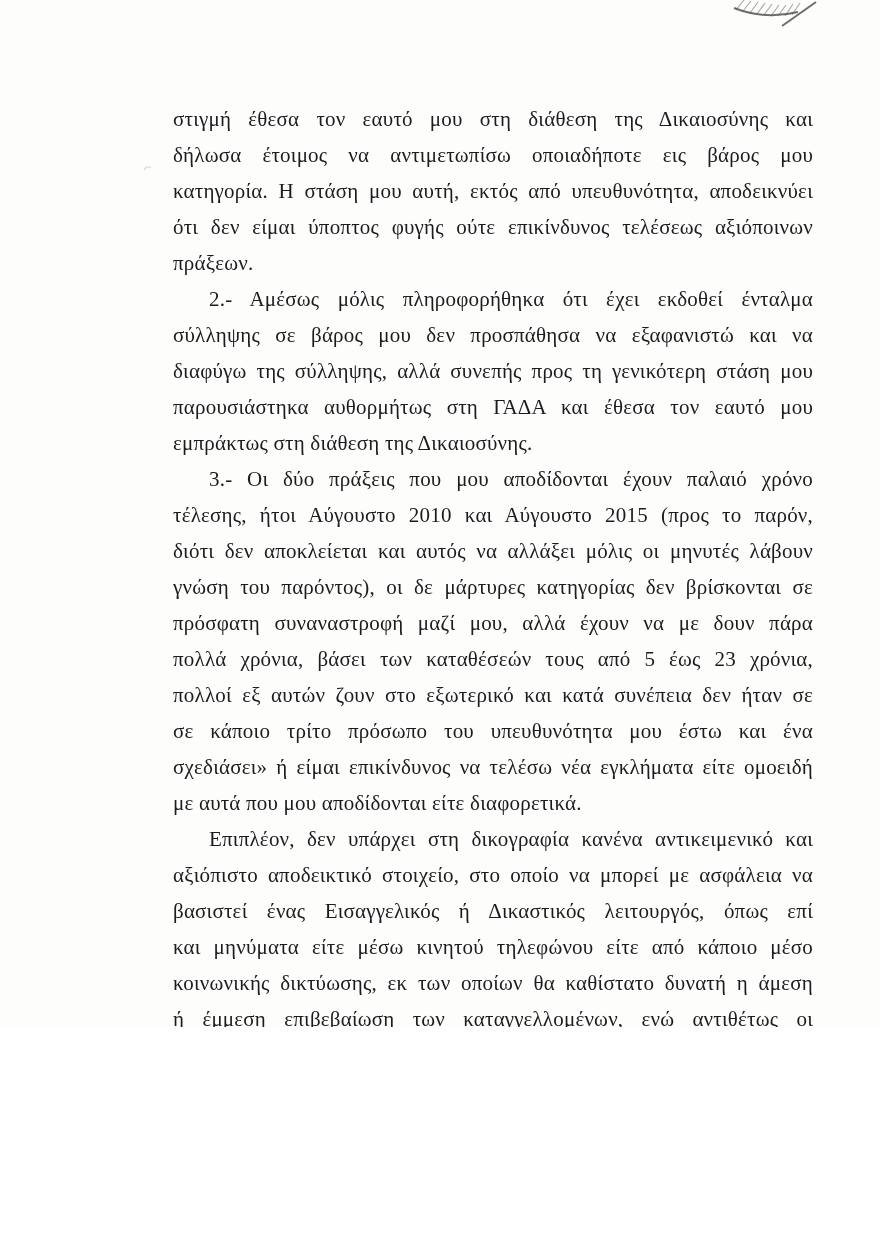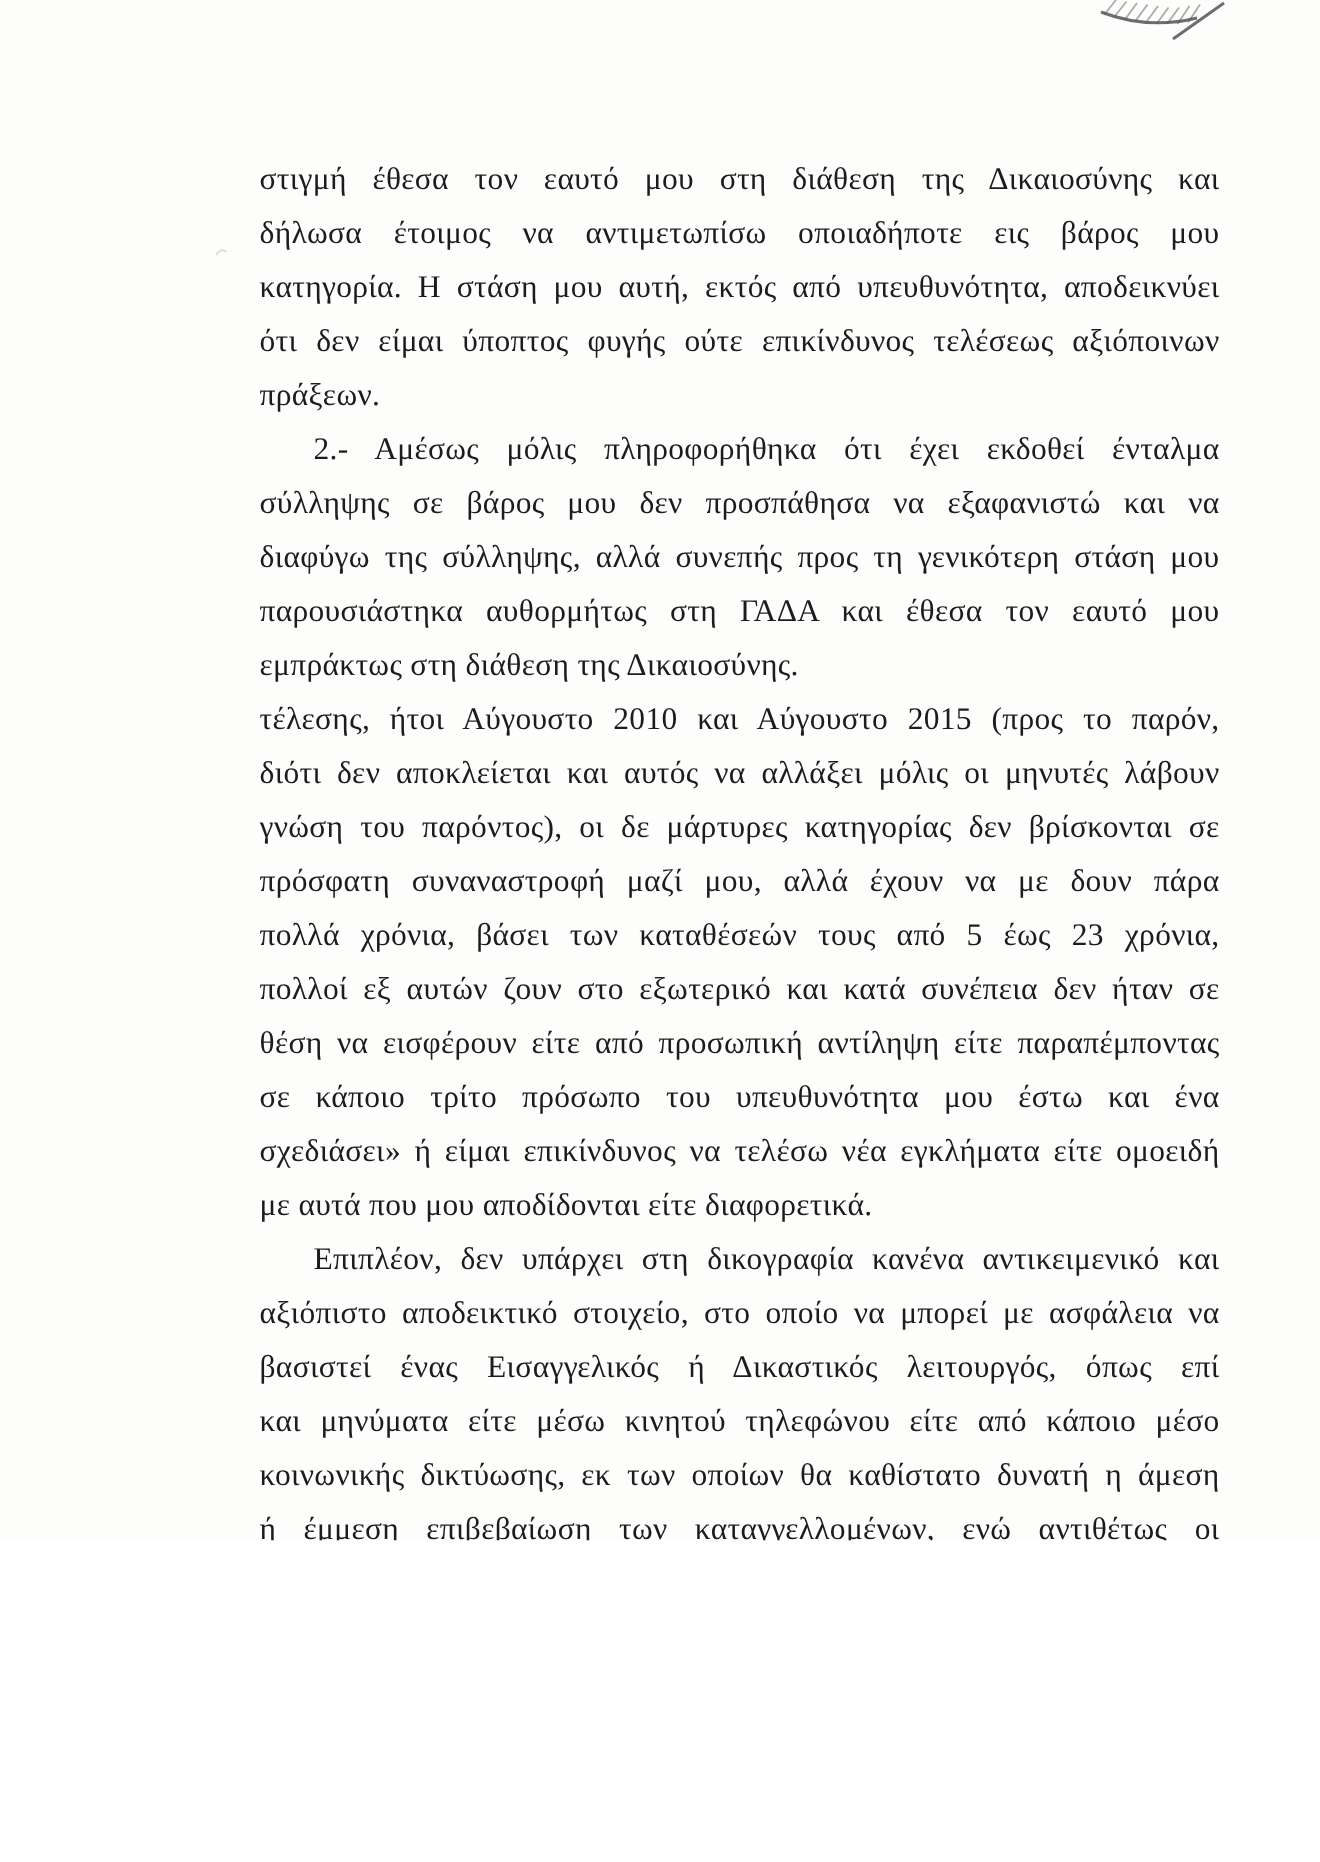--- a/index.html
+++ b/index.html
@@ -99,27 +99,27 @@
 
     <div class="para">
       <div class="ln indent">2.- Αμέσως μόλις πληροφορήθηκα ότι έχει εκδοθεί ένταλμα</div>
       <div class="ln">σύλληψης σε βάρος μου δεν προσπάθησα να εξαφανιστώ και να</div>
       <div class="ln">διαφύγω της σύλληψης, αλλά συνεπής προς τη γενικότερη στάση μου</div>
       <div class="ln">παρουσιάστηκα αυθορμήτως στη ΓΑΔΑ και έθεσα τον εαυτό μου</div>
       <div class="ln ln-end">εμπράκτως στη διάθεση της Δικαιοσύνης.</div>
     </div>
 
     <div class="para">
+      <div class="ln indent">3.- Οι δύο πράξεις που μου αποδίδονται έχουν παλαιό χρόνο</div>
       <div class="ln">τέλεσης, ήτοι Αύγουστο 2010 και Αύγουστο 2015 (προς το παρόν,</div>
       <div class="ln">διότι δεν αποκλείεται και αυτός να αλλάξει μόλις οι μηνυτές λάβουν</div>
       <div class="ln">γνώση του παρόντος), οι δε μάρτυρες κατηγορίας δεν βρίσκονται σε</div>
       <div class="ln">πρόσφατη συναναστροφή μαζί μου, αλλά έχουν να με δουν πάρα</div>
       <div class="ln">πολλά χρόνια, βάσει των καταθέσεών τους από 5 έως 23 χρόνια,</div>
       <div class="ln">πολλοί εξ αυτών ζουν στο εξωτερικό και κατά συνέπεια δεν ήταν σε</div>
-      <div class="ln">θέση να εισφέρουν είτε από προσωπική αντίληψη είτε παραπέμποντας</div>
       <div class="ln">σε κάποιο τρίτο πρόσωπο του υπευθυνότητα μου έστω και ένα</div>
       <div class="ln">σχεδιάσει» ή είμαι επικίνδυνος να τελέσω νέα εγκλήματα είτε ομοειδή</div>
       <div class="ln ln-end">με αυτά που μου αποδίδονται είτε διαφορετικά.</div>
     </div>
 
     <div class="para">
       <div class="ln indent">Επιπλέον, δεν υπάρχει στη δικογραφία κανένα αντικειμενικό και</div>
       <div class="ln">αξιόπιστο αποδεικτικό στοιχείο, στο οποίο να μπορεί με ασφάλεια να</div>
       <div class="ln">βασιστεί ένας Εισαγγελικός ή Δικαστικός λειτουργός, όπως επί</div>
       <div class="ln">και μηνύματα είτε μέσω κινητού τηλεφώνου είτε από κάποιο μέσο</div>

